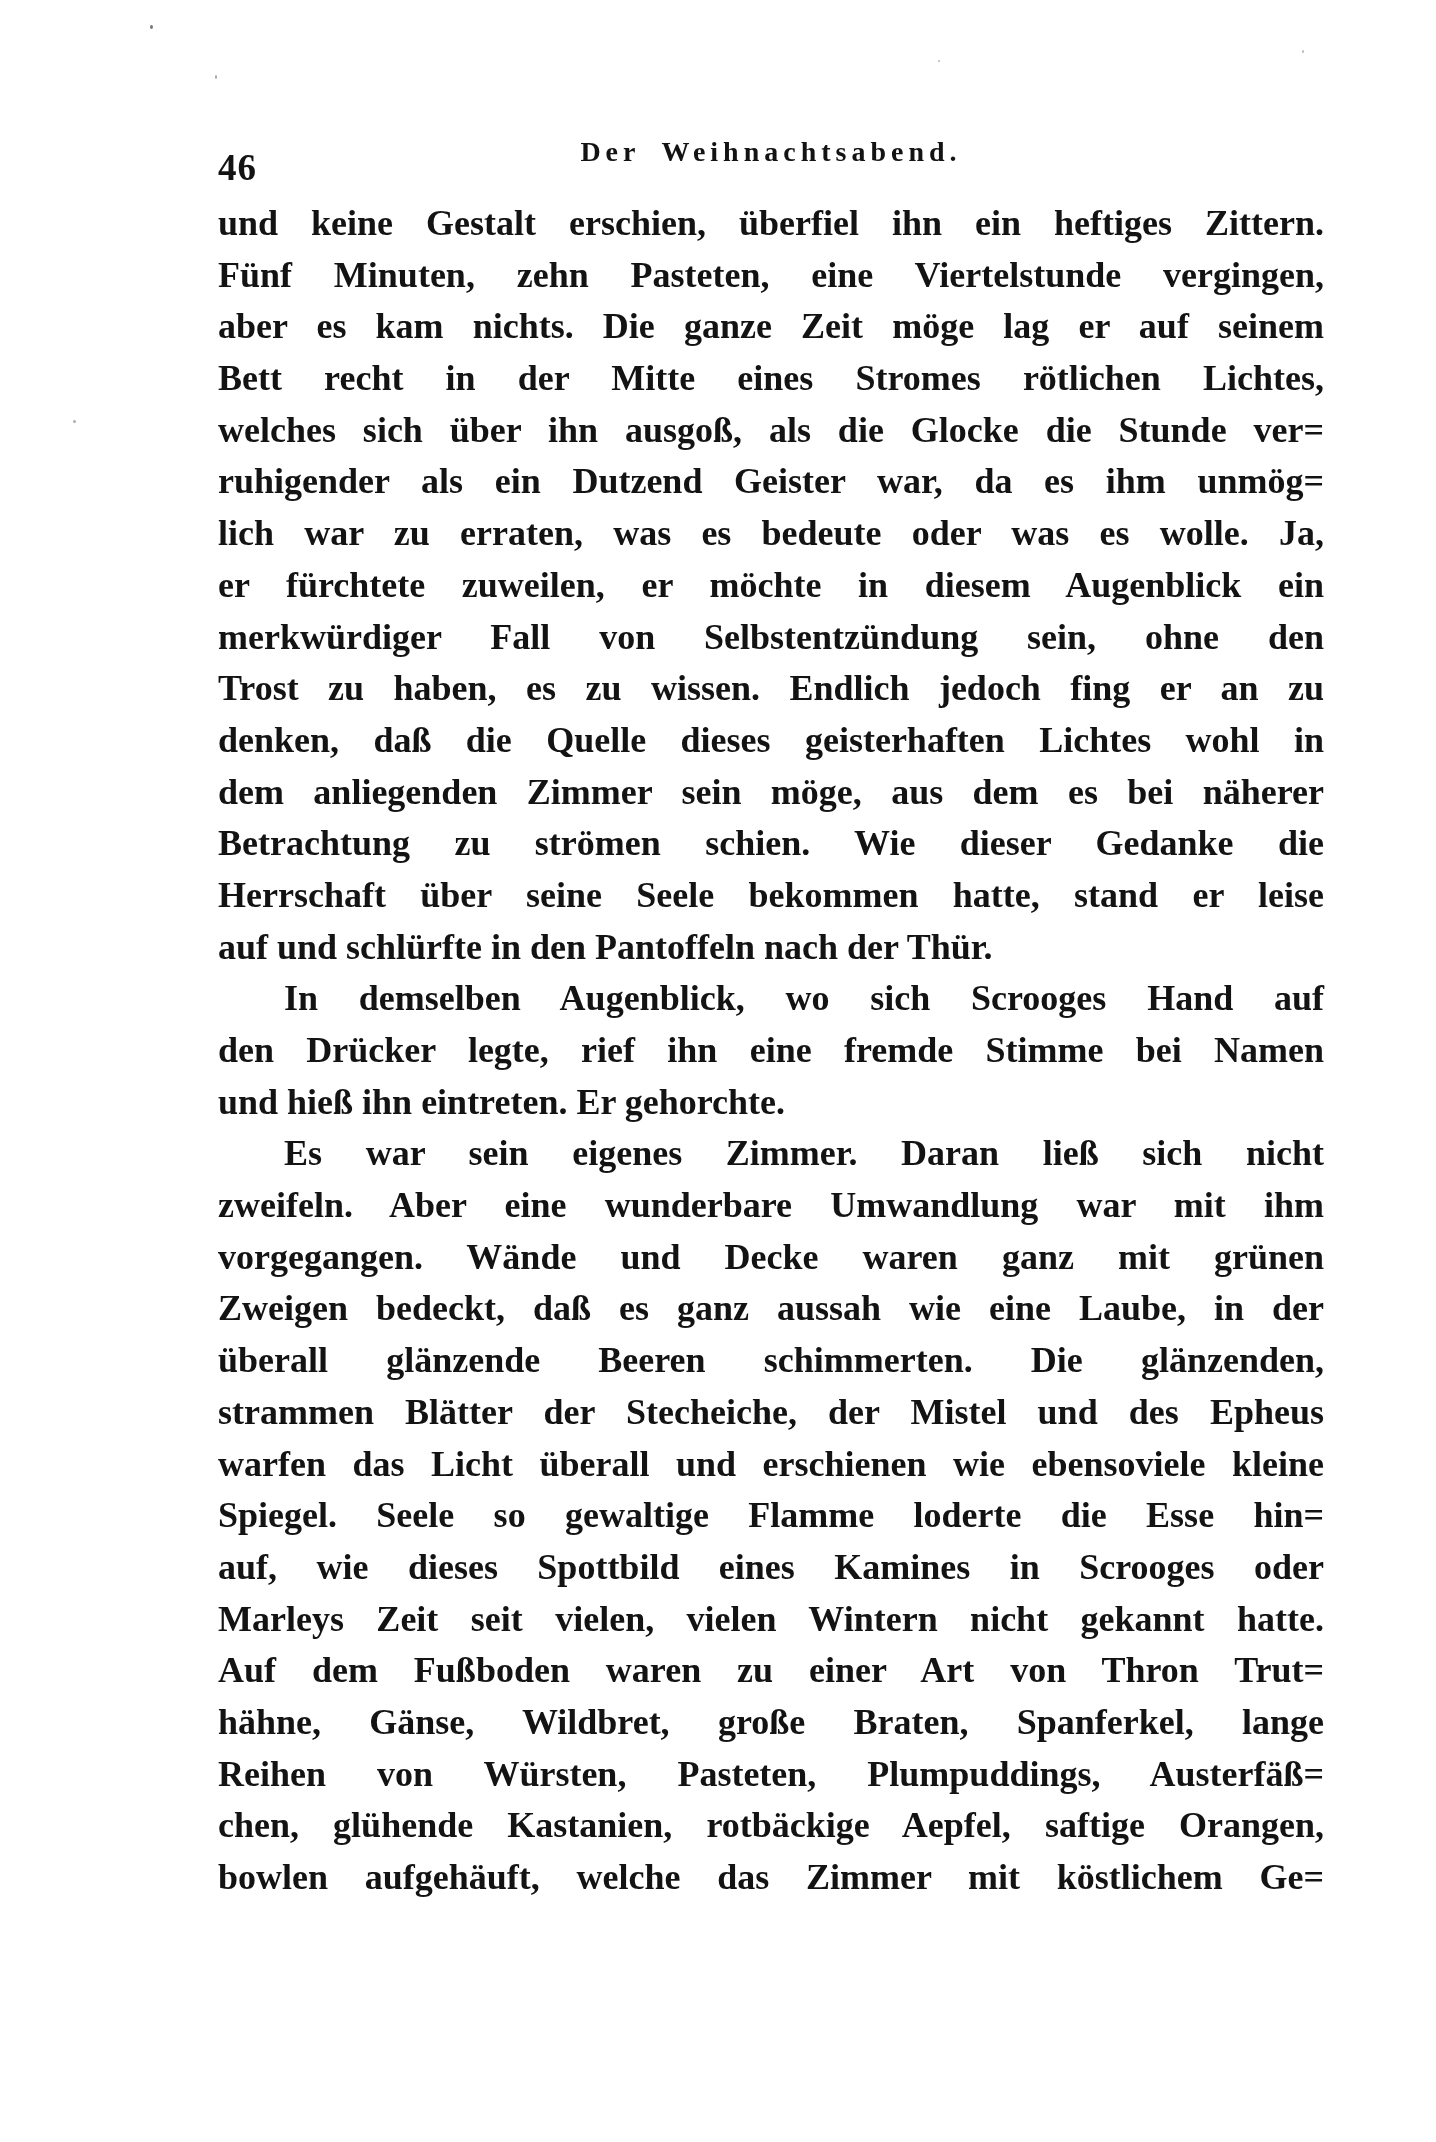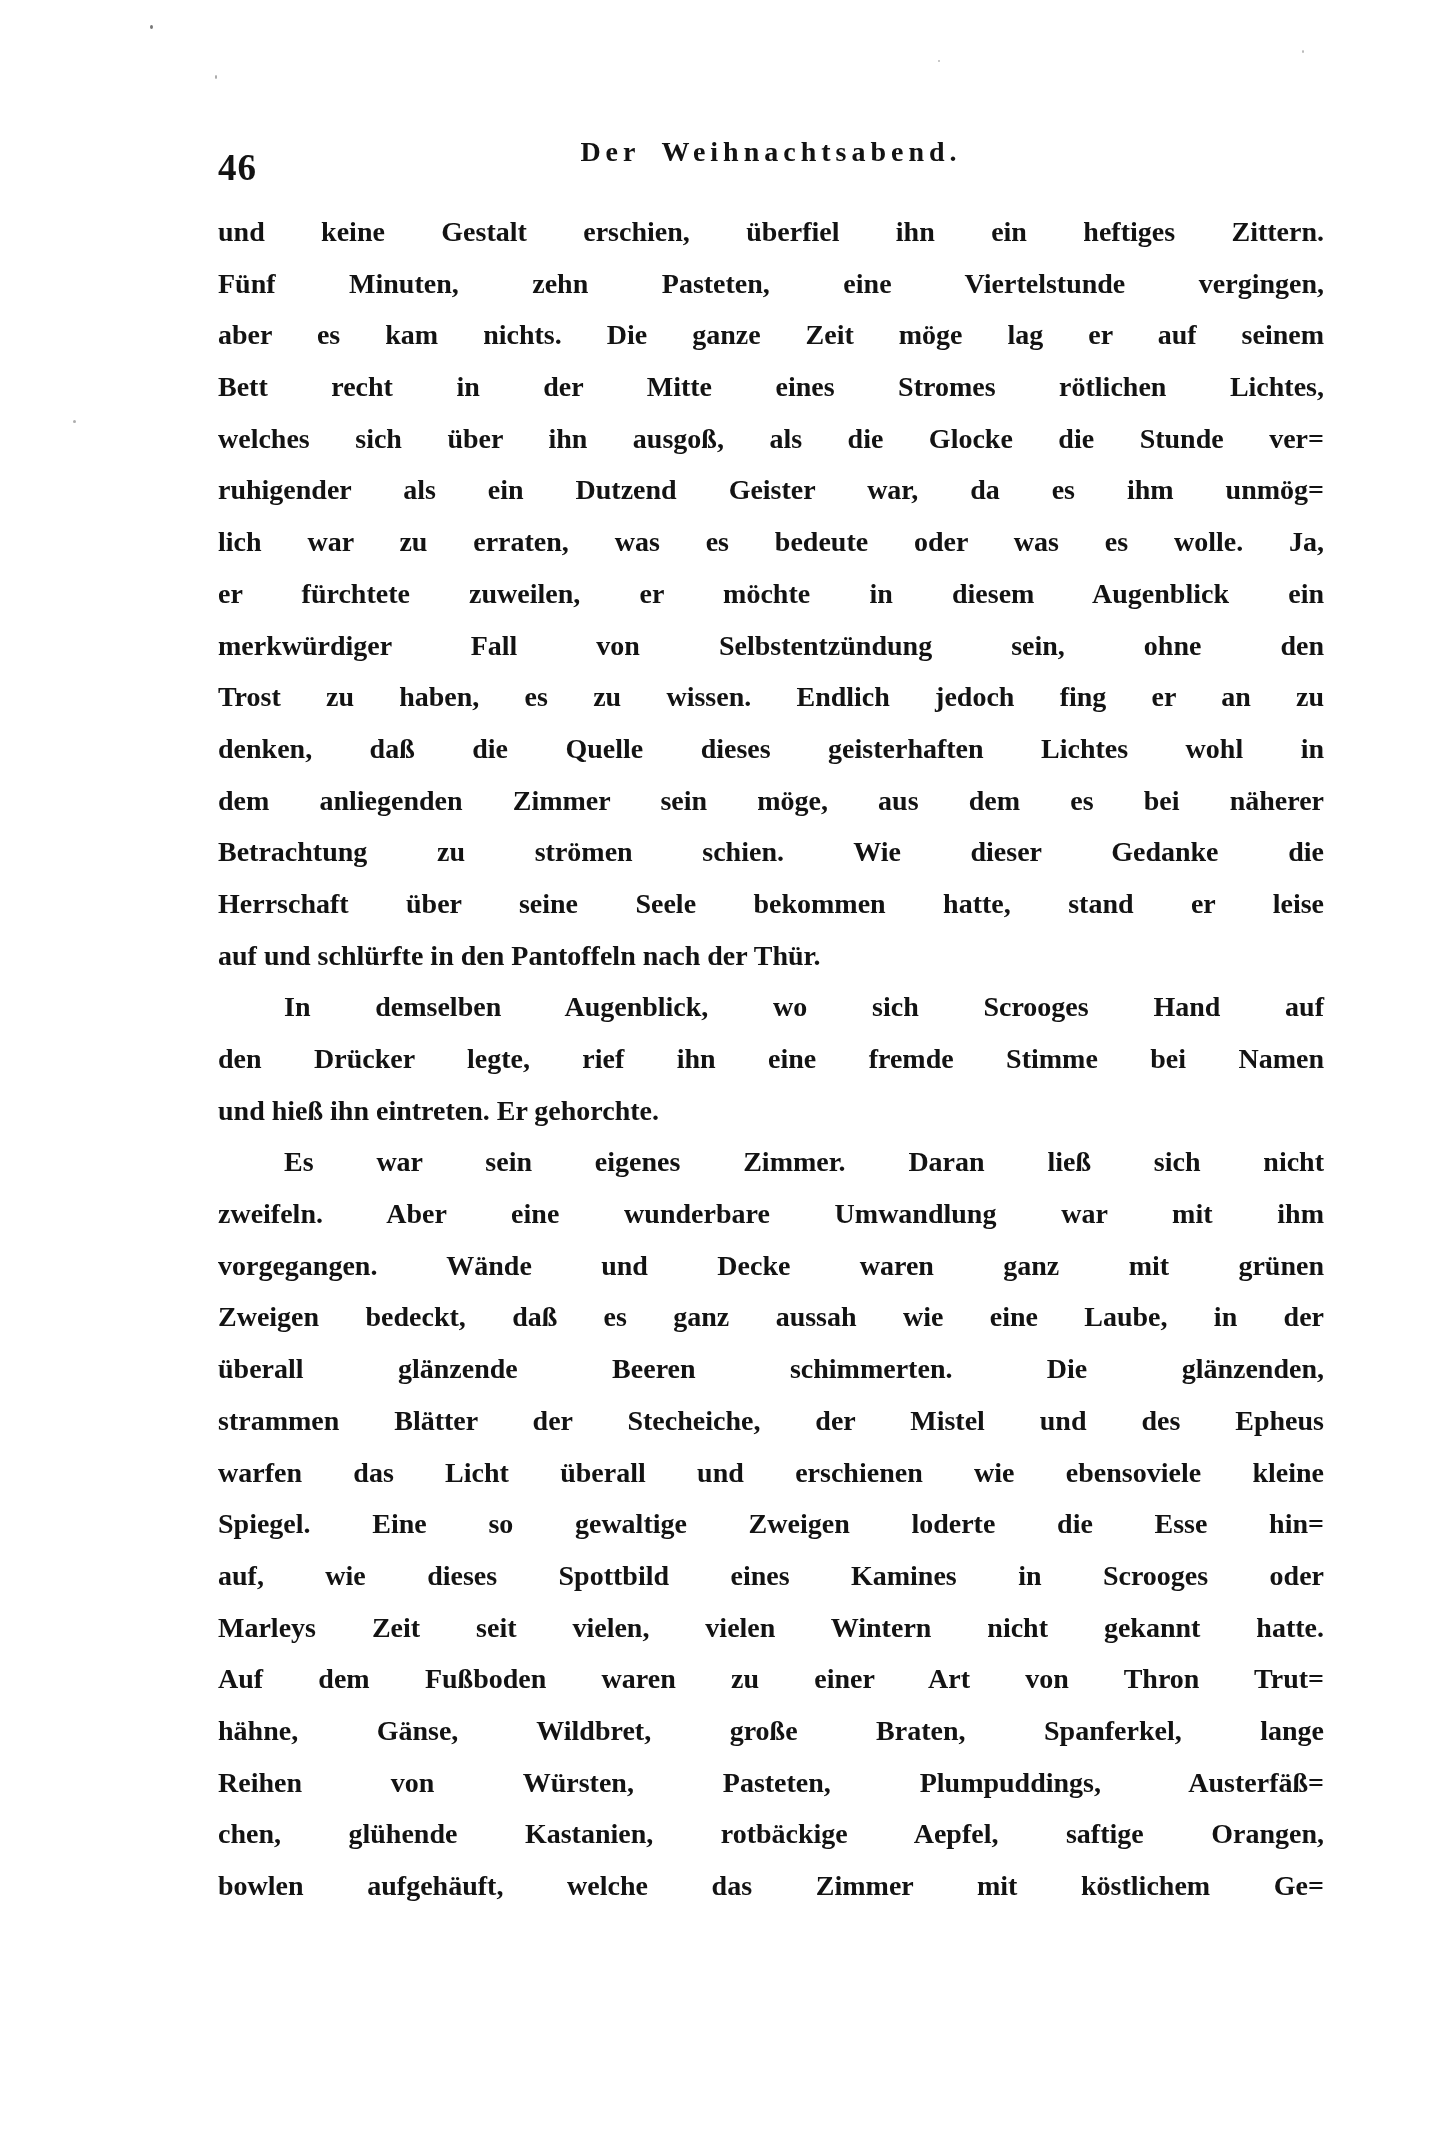--- a/index.html
+++ b/index.html
@@ -35,24 +35,23 @@
     font-weight: bold;
     letter-spacing: 5px;
     word-spacing: 10px;
   }
   
   .body-text {
     position: absolute;
     left: 218px;
     top: 198px;
     width: 1106px;
-    font-size: 28px;
+    font-size: 36px;
     font-weight: bold;
     line-height: 51.7px;
-    margin-top: 8px;
   }
   .line {
     text-align: justify;
     text-align-last: justify;
     text-justify: inter-word;
     white-space: nowrap;
     height: 51.7px;
   }
   .line.indent { padding-left: 66px; }
   .line.para-end { text-align-last: left; }
@@ -97,21 +96,21 @@
       <div class="line indent">In demselben Augenblick, wo sich Scrooges Hand auf</div>
       <div class="line">den Drücker legte, rief ihn eine fremde Stimme bei Namen</div>
       <div class="line para-end">und hieß ihn eintreten.  Er gehorchte.</div>
       <div class="line indent">Es war sein eigenes Zimmer.  Daran ließ sich nicht</div>
       <div class="line">zweifeln.  Aber eine wunderbare Umwandlung war mit ihm</div>
       <div class="line">vorgegangen.  Wände und Decke waren ganz mit grünen</div>
       <div class="line">Zweigen bedeckt, daß es ganz aussah wie eine Laube, in der</div>
       <div class="line">überall glänzende Beeren schimmerten.  Die glänzenden,</div>
       <div class="line">strammen Blätter der Stecheiche, der Mistel und des Epheus</div>
       <div class="line">warfen das Licht überall und erschienen wie ebensoviele kleine</div>
-      <div class="line">Spiegel.  Eine so gewaltige Zweigen loderte die Esse hin=</div>
+      <div class="line">Spiegel.  Seele so gewaltige Flamme loderte die Esse hin=</div>
       <div class="line">auf, wie dieses Spottbild eines Kamines in Scrooges oder</div>
       <div class="line">Marleys Zeit seit vielen, vielen Wintern nicht gekannt hatte.</div>
       <div class="line">Auf dem Fußboden waren zu einer Art von Thron Trut=</div>
       <div class="line">hähne, Gänse, Wildbret, große Braten, Spanferkel, lange</div>
       <div class="line">Reihen von Würsten, Pasteten, Plumpuddings, Austerfäß=</div>
       <div class="line">chen, glühende Kastanien, rotbäckige Aepfel, saftige Orangen,</div>
       <div class="line">bowlen aufgehäuft, welche das Zimmer mit köstlichem Ge=</div>
     </div>
 
   <div class="speck s1"></div>

